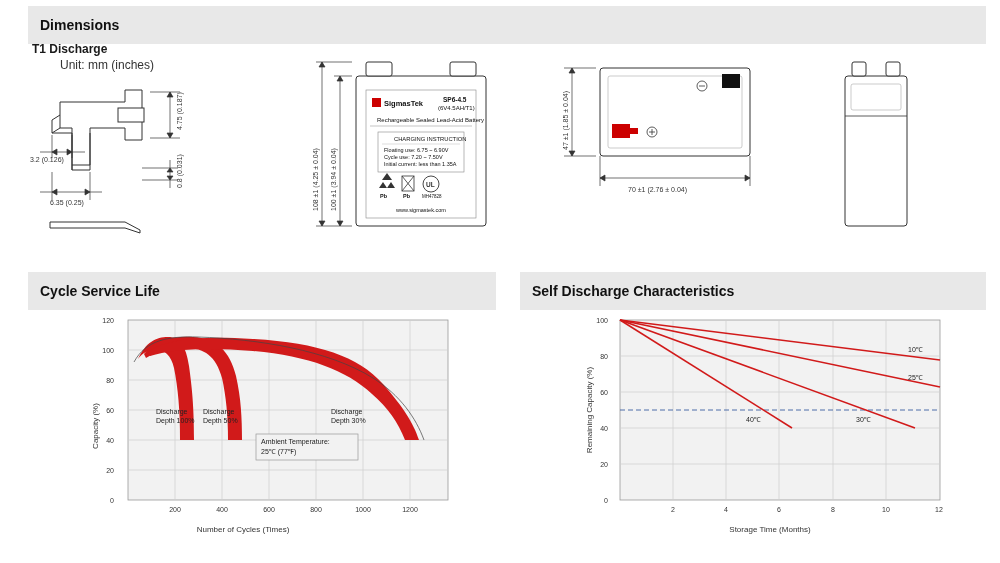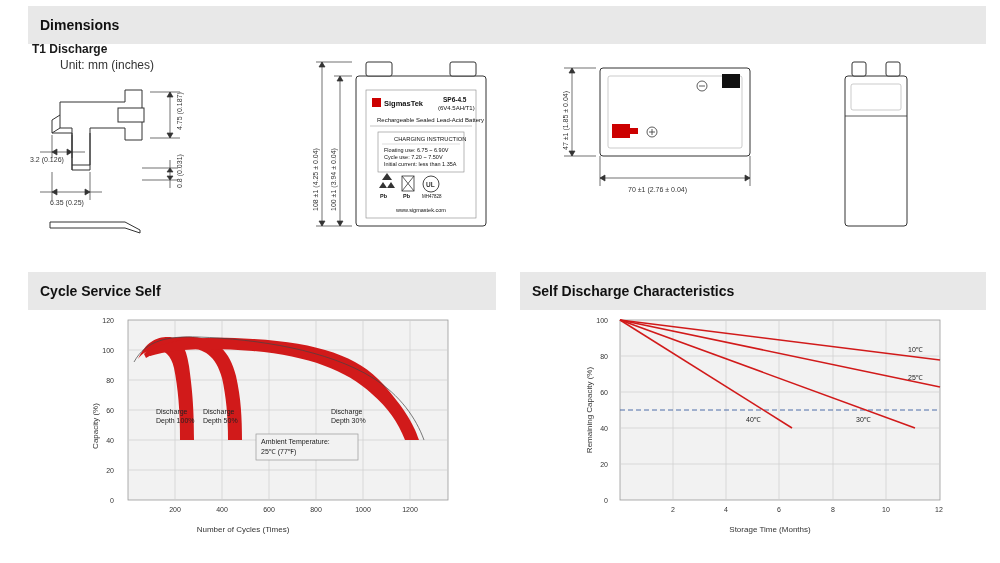--- a/index.html
+++ b/index.html
@@ -206,21 +206,21 @@
   <g fill="#fff" stroke="#333" stroke-width="1">
     <rect x="25" y="30" width="62" height="150" rx="3"></rect>
     <rect x="32" y="16" width="14" height="14" rx="2"></rect>
     <rect x="66" y="16" width="14" height="14" rx="2"></rect>
     <rect x="31" y="38" width="50" height="26" rx="2" fill="none" stroke="#aaa" stroke-width="0.6"></rect>
     <line x1="25" y1="70" x2="87" y2="70" stroke="#333" stroke-width="0.8"></line>
   </g>
 </svg>
 
 <div class="section-header" id="cycle-header">
-  <span>Cycle Service Self</span>
+  <span>Cycle Service Life</span>
 </div>
 
 <svg class="chart-wrap" style="left:28px;top:306px;" width="456" height="235" viewBox="0 0 456 235">
 
   <rect x="100" y="14" width="320" height="180" fill="#f2f2f2" stroke="#999" stroke-width="0.8"></rect>
 
   <g stroke="#cfcfcf" stroke-width="0.7">
     <line x1="147" y1="14" x2="147" y2="194"></line>
     <line x1="194" y1="14" x2="194" y2="194"></line>
     <line x1="241" y1="14" x2="241" y2="194"></line>

